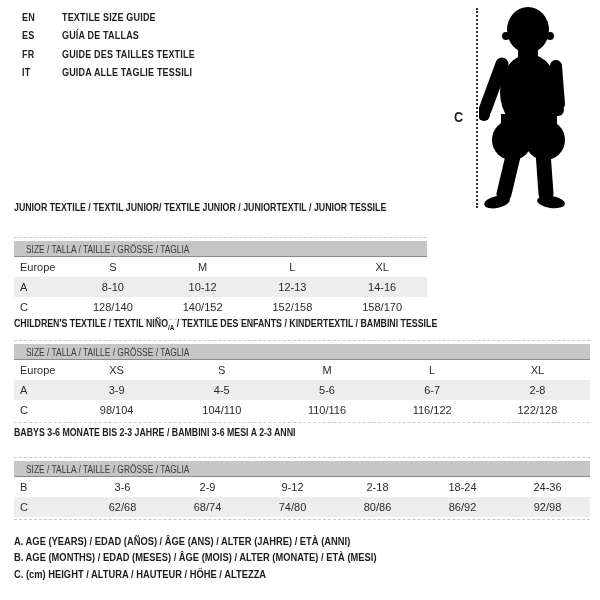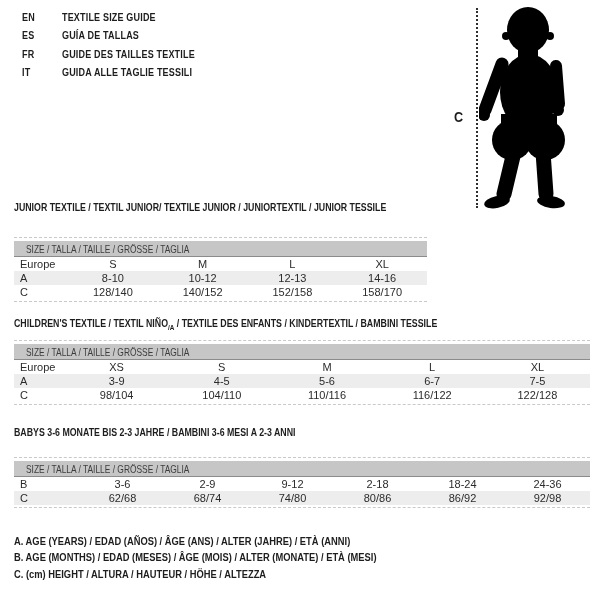--- a/index.html
+++ b/index.html
@@ -33,21 +33,21 @@
     position:absolute; left:14px;
     border-top:1px dashed #c9c9c9; border-bottom:1px dashed #c9c9c9;
     padding:3px 0 2px 0; background:#fff;
   }
   .band {
     height:16px; line-height:16px; background:#c6c6c6; border-bottom:1px solid #8b8b8b;
     padding-left:12px; font-size:10.5px; color:#3c3c3c; overflow:hidden;
   }
   table.size { border-collapse:collapse; width:100%; table-layout:fixed; }
   table.size td {
-    height:14px; font-size:11px; text-align:center; vertical-align:middle;
+    height:20px; font-size:11px; text-align:center; vertical-align:middle;
     color:#2b2b2b; padding:0; overflow:hidden; white-space:nowrap;
   }
   table.size td.lab { text-align:left; padding-left:6px; }
   tr.stripe td { background:#ededed; }
 
   
   .footnotes { position:absolute; left:14px; top:533px; font-weight:bold; font-size:11px; }
   .footnotes .fn { display:block; line-height:16.3px; }
 </style>
 </head>
@@ -168,21 +168,21 @@
         <td>M</td>
         <td>L</td>
         <td>XL</td>
       </tr>
       <tr class="stripe">
         <td class="lab">A</td>
         <td>3-9</td>
         <td>4-5</td>
         <td>5-6</td>
         <td>6-7</td>
-        <td>7-5</td>
+        <td>2-8</td>
       </tr>
       <tr>
         <td class="lab">C</td>
         <td>98/104</td>
         <td>104/110</td>
         <td>110/116</td>
         <td>116/122</td>
         <td>122/128</td>
       </tr>
     </tbody>

